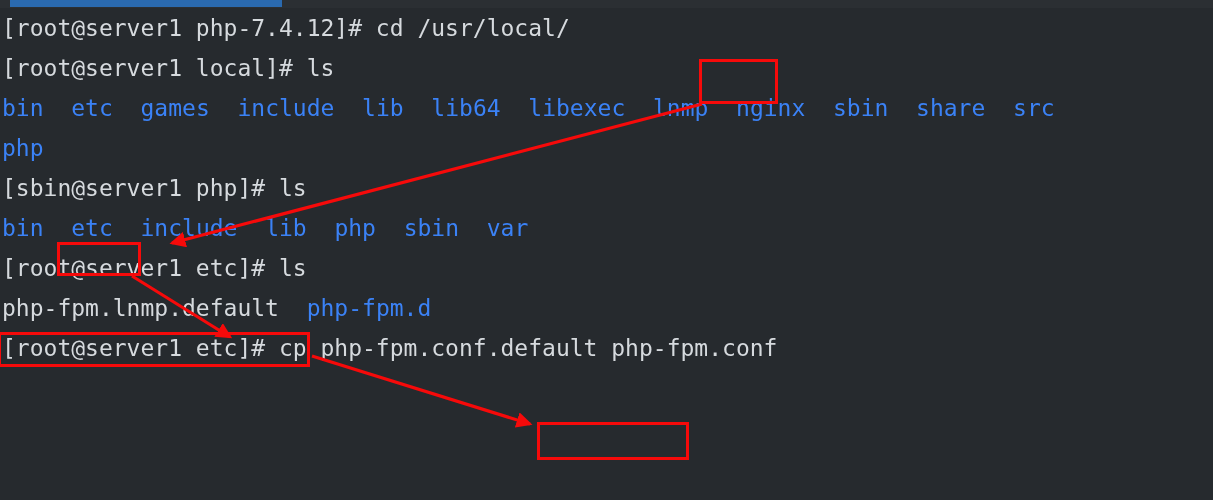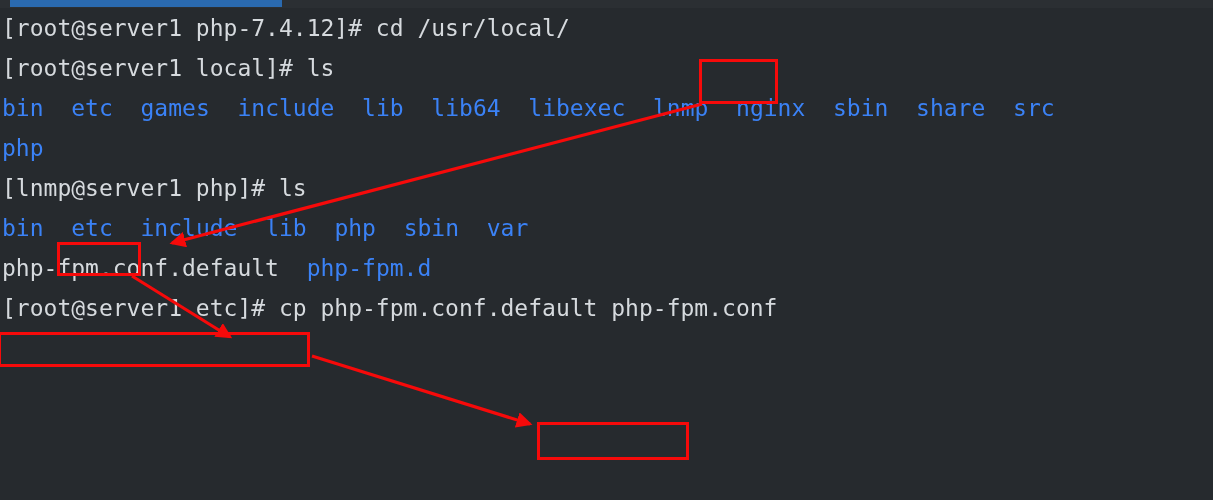--- a/index.html
+++ b/index.html
@@ -85,27 +85,28 @@
 
     <div class="line"><span>[root@server1 local]# ls</span></div>
 
     <div class="line"><span class="dir">bin</span>  <span class="dir">etc</span>  <span class="dir">games</span>  <span class="dir">include</span>  <span class="dir">lib</span>  <span class="dir">lib64</span>  <span class="dir">libexec</span>  <span class="dir">lnmp</span>  <span class="dir">nginx</span>  <span class="dir">sbin</span>  <span class="dir">share</span>  <span class="dir">src</span></div>
 
 
 
     <div class="line"><span class="dir">php</span></div>
 
 
-    <div class="line"><span>[lnmp@server1 php]# ls</span></div>
+    <div class="line"><span>[sbin@server1 php]# ls</span></div>
 
     <div class="line"><span class="dir">bin</span>  <span class="dir">etc</span>  <span class="dir">include</span>  <span class="dir">lib</span>  <span class="dir">php</span>  <span class="dir">sbin</span>  <span class="dir">var</span></div>
 
 
+    <div class="line"><span>[root@server1 etc]# ls</span></div>
 
-    <div class="line"><span>php-fpm.conf.default</span>  <span class="dir">php-fpm.d</span></div>
+    <div class="line"><span>php-fpm.lnmp.default</span>  <span class="dir">php-fpm.d</span></div>
 
     <div class="line"><span>[root@server1 etc]# cp php-fpm.conf.default php-fpm.conf</span></div>
 
   </div>
 
   <div id="hl-lnmp" class="hl-box"></div>
   <div id="hl-etc" class="hl-box"></div>
   <div id="hl-default" class="hl-box"></div>
   <div id="hl-fpmd" class="hl-box"></div>
 

